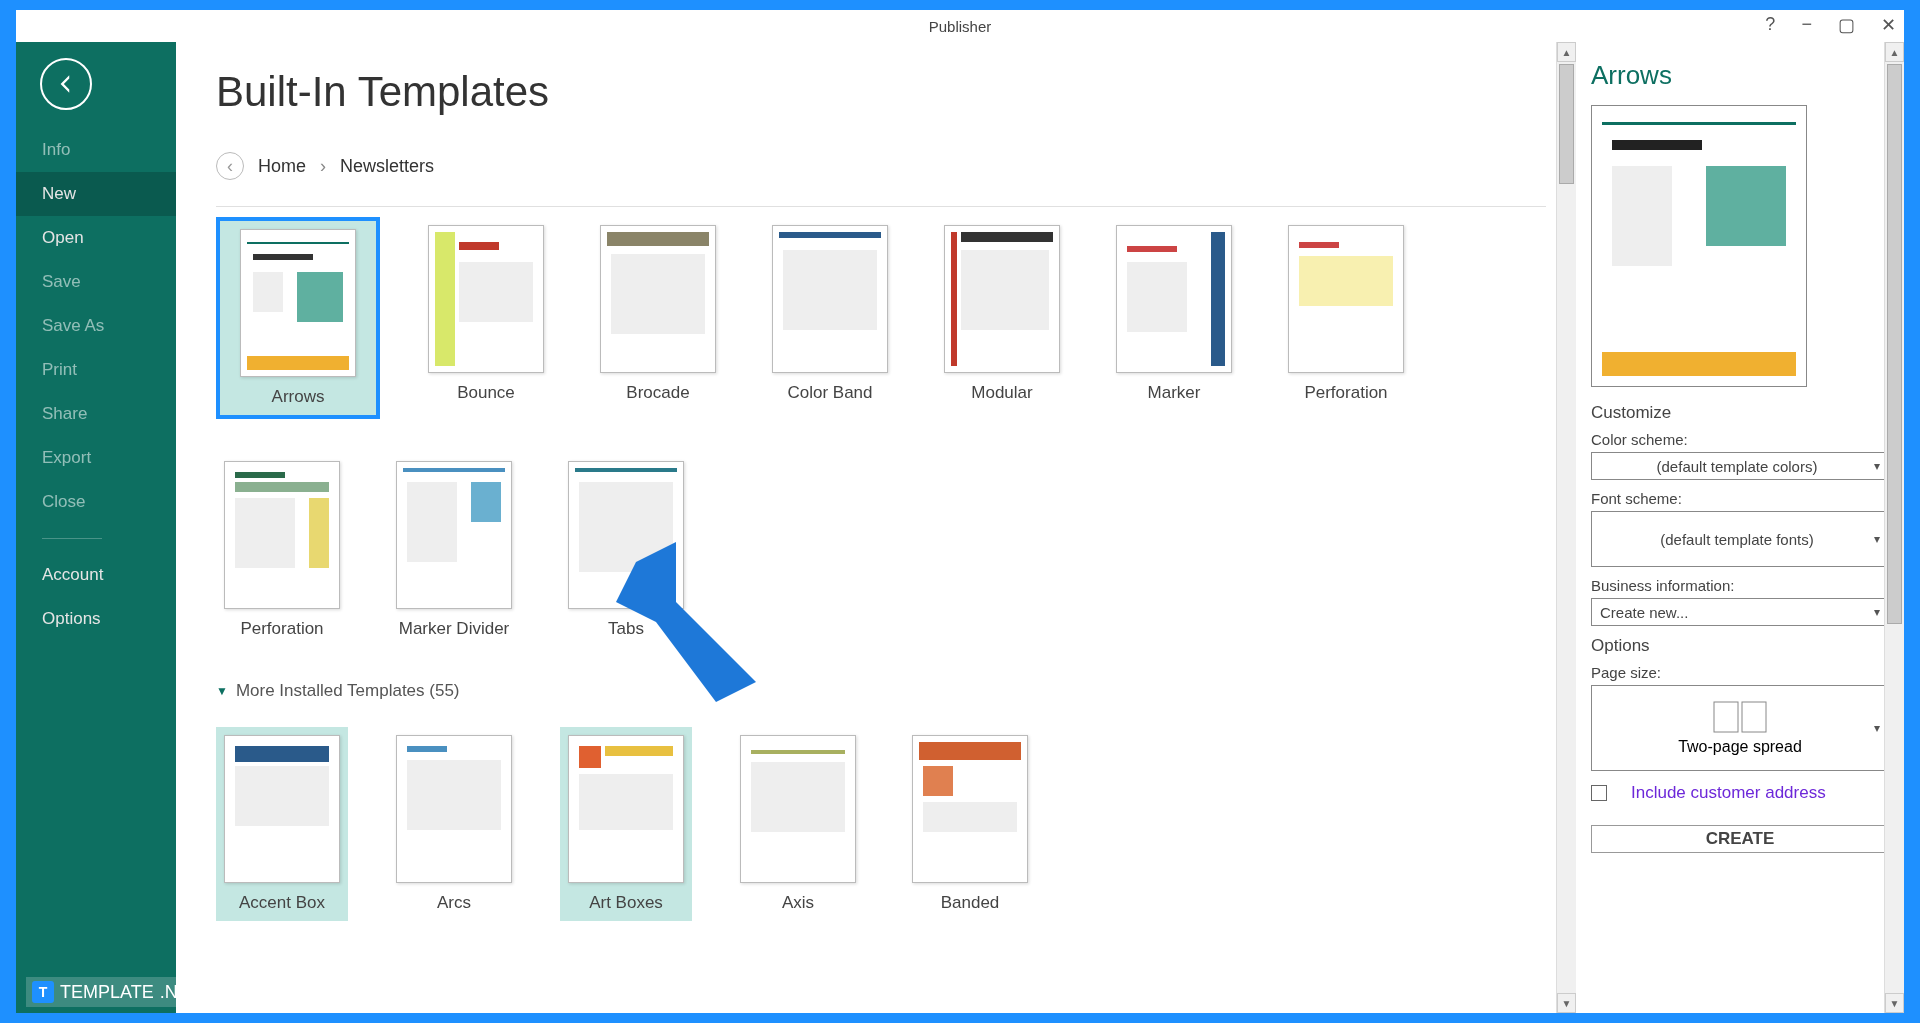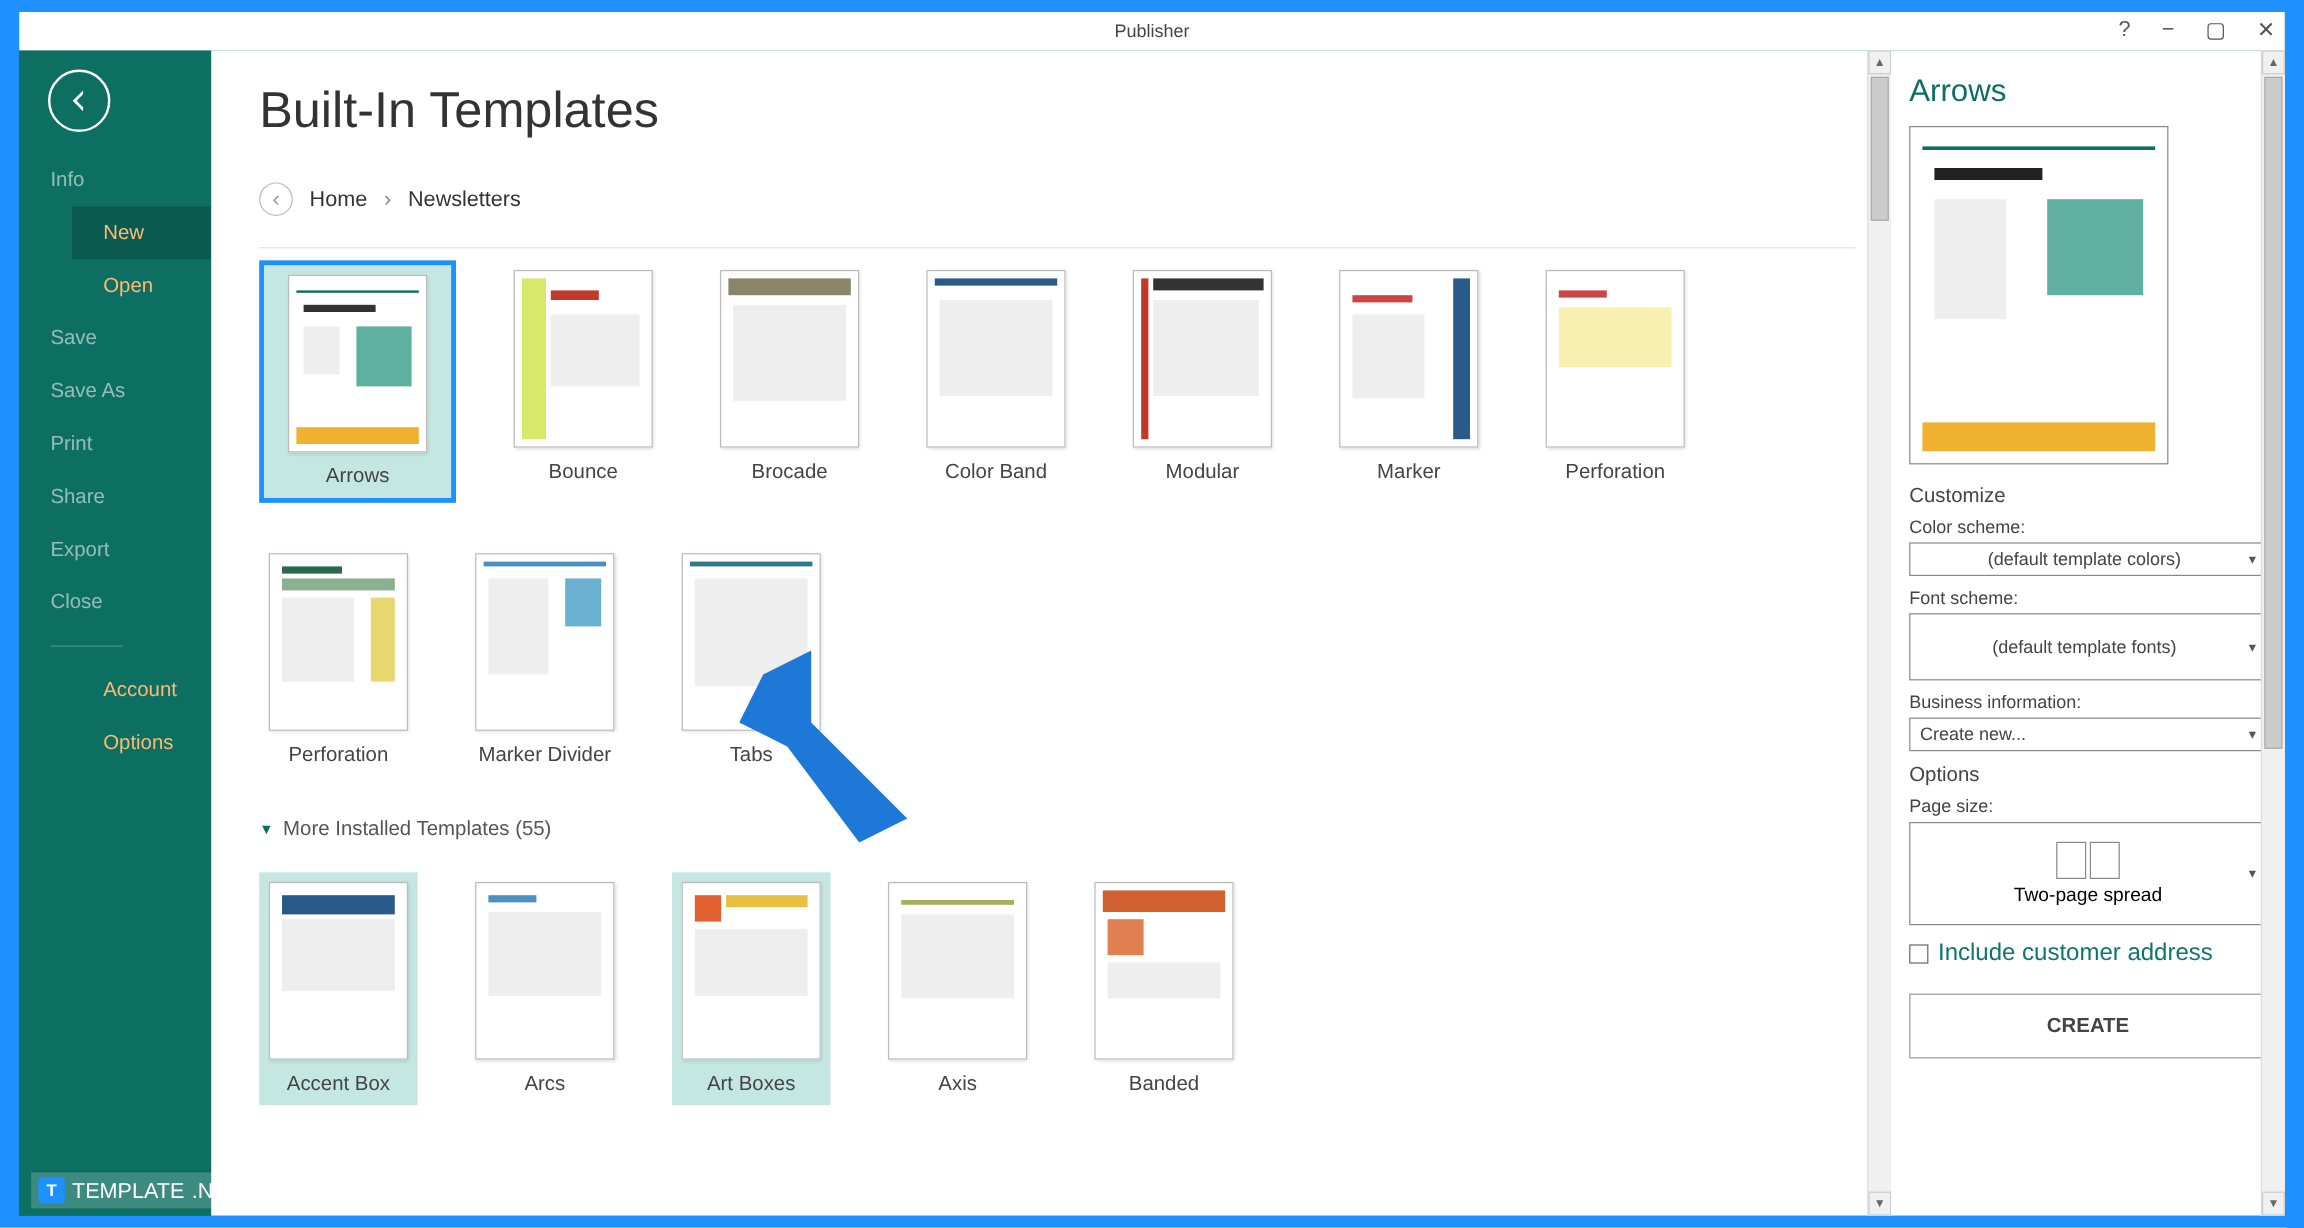--- a/index.html
+++ b/index.html
@@ -6,21 +6,21 @@
 body { background: #1e90ff; width: 1920px; height: 1023px; position: relative; overflow: hidden; }
 .frame { position: absolute; left: 16px; top: 10px; right: 16px; bottom: 10px; background: #0d6f61; display: flex; }
 .title-bar { position: absolute; top: 0; left: 0; right: 0; height: 32px; background: #fff; display: flex; align-items: center; }
 .title-bar .app-title { position: absolute; left: 50%; transform: translateX(-50%); font-size: 15px; color: #444; }
 .window-controls { position: absolute; right: 8px; top: 4px; display: flex; gap: 26px; color: #555; font-size: 18px; }
 .sign-in { position: absolute; right: 14px; top: 40px; font-size: 16px; color: #333; }
 .sidebar { width: 160px; background: #0d6f61; padding-top: 32px; color: #fff; display: flex; flex-direction: column; }
 .back-btn { width: 52px; height: 52px; border: 2px solid #fff; border-radius: 50%; margin: 16px 0 18px 24px; display: flex; align-items: center; justify-content: center; cursor: pointer; }
 .back-btn svg { width: 26px; height: 26px; fill: #fff; }
 .side-item { padding: 12px 26px; font-size: 17px; cursor: pointer; color: rgba(255,255,255,0.55); }
-.side-item.enabled { color: #fdba74; margin-left: 44px; }
+.side-item.enabled { color: #e5e5e5; }
 .side-sep { border-top: 1px solid rgba(255,255,255,0.25); margin: 14px 26px; width: 60px; }
 .main { flex: 1; background: #fff; margin-top: 32px; position: relative; display: flex; }
 .content { flex: 1; padding: 26px 30px 0 40px; overflow: hidden; position: relative; }
 .page-title { font-size: 42px; font-weight: 300; color: #333; margin-bottom: 36px; }
 .breadcrumb { display: flex; align-items: center; gap: 14px; font-size: 18px; color: #333; margin-bottom: 26px; }
 .bc-back { width: 28px; height: 28px; border: 1px solid #bbb; border-radius: 50%; display: flex; align-items: center; justify-content: center; color: #999; }
 .bc-sep { color: #888; }
 .section-label { font-size: 17px; color: #555; margin-bottom: 10px; }
 .template-grid { display: flex; flex-wrap: wrap; gap: 26px 40px; border-top: 1px solid #e0e0e0; padding-top: 10px; margin-bottom: 34px; }
 .template-item { display: flex; flex-direction: column; align-items: center; gap: 10px; cursor: pointer; padding: 8px; }
@@ -32,23 +32,23 @@
 .more-section .chev { color: #0d6f61; font-size: 12px; }
 .right-panel { width: 328px; padding: 18px 14px 0 14px; position: relative; border-left: 1px solid transparent; }
 .panel-title { font-size: 26px; color: #0d6f61; margin-bottom: 14px; }
 .preview-box { width: 216px; height: 282px; border: 1px solid #888; background: #fff; margin-bottom: 16px; position: relative; }
 .panel-section-title { font-size: 17px; color: #444; margin: 8px 0; }
 .label { font-size: 15px; color: #444; margin: 6px 0 4px 0; }
 .dropdown { width: 298px; height: 28px; border: 1px solid #888; background: #fff; display: flex; align-items: center; justify-content: space-between; padding: 0 8px; font-size: 15px; color: #444; cursor: pointer; margin-bottom: 10px; }
 .dropdown.tall { height: 56px; }
 .page-size-box { width: 298px; height: 86px; border: 1px solid #888; display: flex; flex-direction: column; align-items: center; justify-content: center; gap: 4px; position: relative; cursor: pointer; margin-bottom: 12px; }
 .page-size-box .chev-dd { position: absolute; right: 8px; top: 50%; transform: translateY(-50%); }
-.checkbox-row { display: flex; align-items: center; gap: 8px; font-size: 20px; color: #0f766e; }
+.checkbox-row { display: flex; align-items: center; gap: 24px; font-size: 17px; color: #6d28d9; }
 .checkbox { width: 16px; height: 16px; border: 1px solid #666; }
-.create-btn { width: 298px; height: 54px; border: 1px solid #999; background: #fff; font-size: 17px; font-weight: 600; color: #444; display: flex; align-items: center; justify-content: center; cursor: pointer; margin-top: 22px; }
+.create-btn { width: 298px; height: 28px; border: 1px solid #999; background: #fff; font-size: 17px; font-weight: 600; color: #444; display: flex; align-items: center; justify-content: center; cursor: pointer; margin-top: 22px; }
 .scrollbar { position: absolute; right: 0; top: 0; bottom: 0; width: 20px; background: #f0f0f0; border-left: 1px solid #ddd; }
 .scroll-btn { height: 20px; background: #f0f0f0; display: flex; align-items: center; justify-content: center; color: #666; font-size: 10px; border: 1px solid #ccc; }
 .scroll-thumb { position: absolute; left: 2px; right: 2px; top: 22px; height: 120px; background: #ccc; border: 1px solid #aaa; }
 .scrollbar.panel-scroll { right: 0; }
 .arrow-annotation { position: absolute; left: 440px; top: 500px; pointer-events: none; }
 .watermark { position: absolute; left: 26px; bottom: 16px; background: rgba(255,255,255,0.2); padding: 4px 6px; font-size: 18px; color: #fff; display: flex; align-items: center; gap: 6px; }
 .watermark .t-icon { width: 22px; height: 22px; background: #1e90ff; color: #fff; display: flex; align-items: center; justify-content: center; font-weight: bold; font-size: 14px; border-radius: 3px; }
 .chev-dd { font-size: 12px; color: #555; }
 .t-block { position: absolute; background: #ddd; }
 </style>

